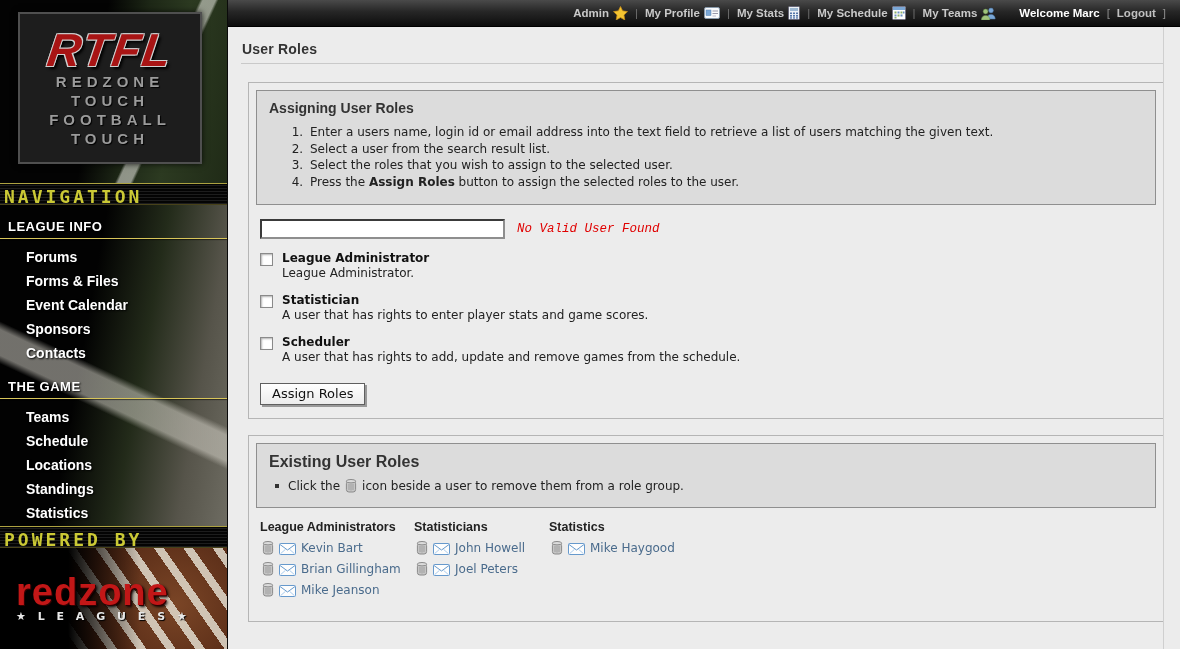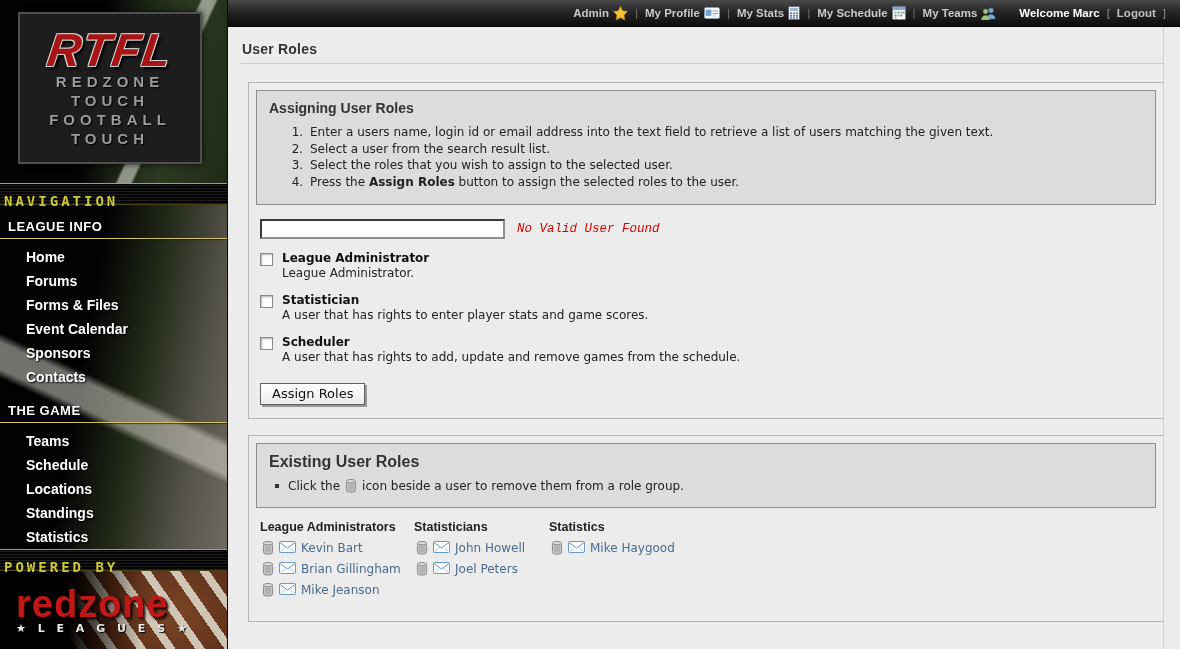--- a/index.html
+++ b/index.html
@@ -27,25 +27,25 @@
     font-family:"Liberation Sans",sans-serif; font-style:italic; font-weight:900;
     font-size:46px; line-height:44px; color:#a81414; letter-spacing:2px;
     transform:skewX(-8deg);
     text-shadow:-1px -1px 0 #cfcfcf, 1px -1px 0 #cfcfcf, -1px 1px 0 #cfcfcf, 1px 1px 0 #cfcfcf, 3px 3px 3px #000;
   }
   .logo-line {
     font-family:"Liberation Sans",sans-serif; font-weight:700; font-size:15px; line-height:19px;
     color:#9b9b9b; letter-spacing:5px; text-shadow:1px 1px 1px #000;
   }
   .led-bar {
-    height:22px; padding:9px 4px 0 4px;
+    height:22px; padding:2px 4px 0 4px;
     background:repeating-linear-gradient(0deg,#1f1f1f 0 1px,#050505 1px 3px);
     border-top:1px solid #b7ab45; border-bottom:1px solid #4c461c;
     font-family:"DejaVu Sans Mono","Liberation Mono",monospace;
-    font-weight:700; font-size:14px; color:#d6d438; letter-spacing:3px; text-transform:uppercase;
+    font-weight:700; font-size:18px; color:#d6d438; letter-spacing:3px; text-transform:uppercase;
     opacity:.95;
   }
   .side-menu {
     flex:0 0 321px;
     background:
       linear-gradient(25deg, rgba(0,0,0,0) 38%, rgba(225,222,212,.5) 40%, rgba(225,222,212,.5) 46%, rgba(0,0,0,0) 48%),
       linear-gradient(100deg, #020202 38%, #232b1a 60%, #56544a 82%, #6e6c62 100%);
     padding-top:10px;
   }
   .side-section-title { color:#fff; font-weight:700; font-size:13px; letter-spacing:.5px;
@@ -114,21 +114,21 @@
 
   .hint-row { display:flex; align-items:center; gap:5px; margin:8px 0 0 6px; font-size:12px; color:#222; }
   .hint-bullet { width:4px; height:4px; background:#333; margin-right:4px; }
 
   .groups { display:flex; padding:12px 2px 10px 4px; }
   .group { width:154px; flex:0 0 154px; }
   .group:nth-child(2){ width:135px; flex:0 0 135px; }
   .group:last-child { width:auto; flex:0 0 auto; }
   .group-title { font-weight:700; font-size:12.5px; color:#222; margin-bottom:6px;
     font-family:"Liberation Sans",sans-serif; }
-  .user-row { display:flex; align-items:flex-start; gap:5px; margin:7px 0 7px 2px; }
+  .user-row { display:flex; align-items:flex-end; gap:5px; margin:7px 0 7px 2px; }
   .user-link { color:#4a6b8c; font-size:12px; text-decoration:none; cursor:pointer; }
   .icon-btn { display:inline-flex; cursor:pointer; line-height:0; }
 </style>
 </head>
 <body>
 
 <aside class="sidebar">
   <div class="side-top">
     <div class="logo-box">
       <div class="logo-rtfl">RTFL</div>
@@ -137,21 +137,20 @@
       <div class="logo-line">FOOTBALL</div>
       <div class="logo-line">TOUCH</div>
     </div>
   </div>
 
   <div class="led-bar">NAVIGATION</div>
 
   <div class="side-menu">
     <div class="side-section-title">LEAGUE INFO</div>
     <div class="side-rule"></div>
-    <a class="side-item">Home</a>
     <a class="side-item">Forums</a>
     <a class="side-item">Forms &amp; Files</a>
     <a class="side-item">Event Calendar</a>
     <a class="side-item">Sponsors</a>
     <a class="side-item">Contacts</a>
     <div class="gap8"></div>
     <div class="side-section-title">THE GAME</div>
     <div class="side-rule"></div>
     <a class="side-item">Teams</a>
     <a class="side-item">Schedule</a>

